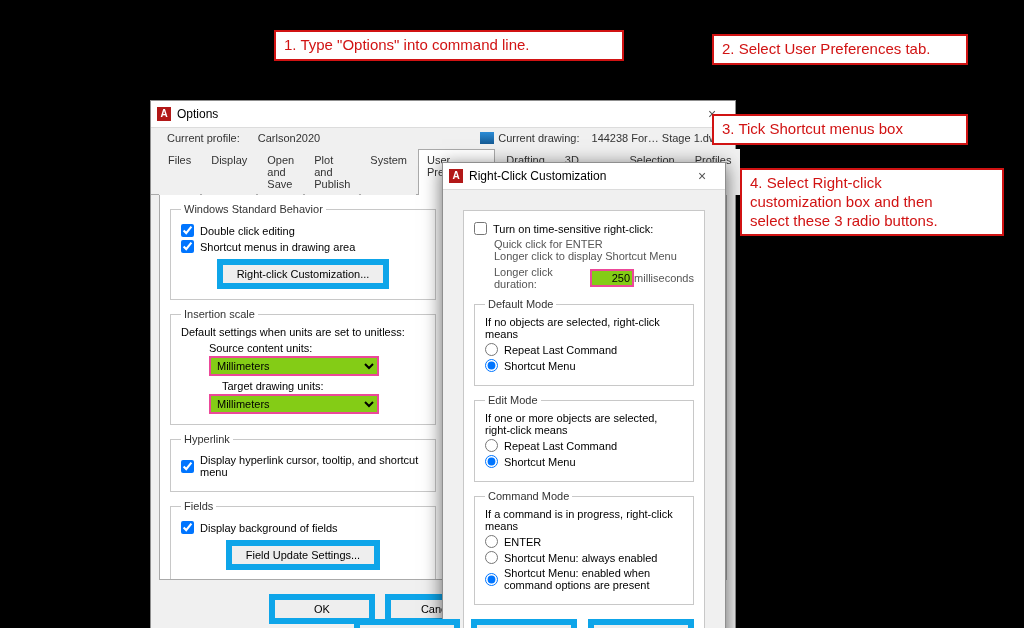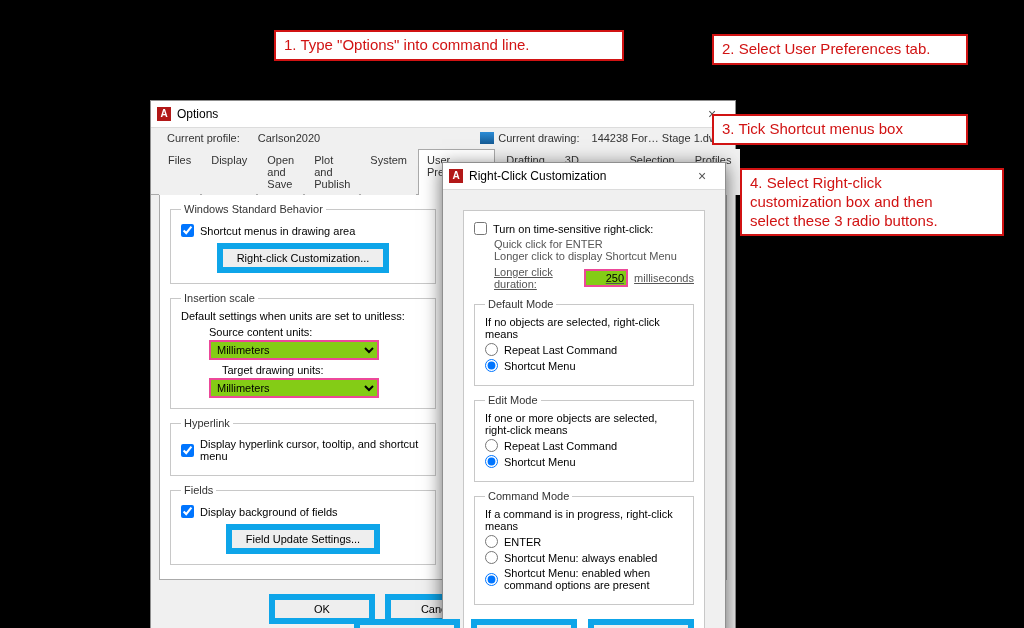--- a/index.html
+++ b/index.html
@@ -115,21 +115,21 @@
 
   
   .subdialog {
     position: absolute;
     background: #f0f0f0;
     border: 1px solid #8f8f8f;
     box-shadow: 0 4px 18px rgba(0,0,0,.6);
   }
   .subdialog .body { background: #fff; margin: 20px; padding: 8px 10px; border: 1px solid #c8c8c8; }
   .subdialog fieldset { margin-bottom: 8px; }
-  .ms-row { display: flex; align-items: center; gap: 6px; margin-top: 4px; text-decoration: underline; }
+  .ms-row { display: flex; align-items: center; margin-top: 4px; }
   .ms-row input { width: 36px; text-align: right; }
 </style>
 </head>
 <body>
 
 <svg class="cad-lines">
   <line class="cyan" x1="0" y1="560" x2="420" y2="430"></line>
   <line class="cyan" x1="0" y1="600" x2="340" y2="628"></line>
   <line class="green" x1="0" y1="270" x2="130" y2="160"></line>
   <line class="green" x1="650" y1="0" x2="900" y2="0"></line>
@@ -172,20 +172,24 @@
     <div class="tab">Selection</div>
     <div class="tab">Profiles</div>
   </div>
 
   <div class="tab-body">
     <div class="left-col">
       <fieldset>
         <legend>Windows Standard Behavior</legend>
         <label class="chk">
           <input type="checkbox" checked="" style="">
+          <span>Double click editing</span>
+        </label>
+        <label class="chk">
+          <input type="checkbox" checked="" style="">
           <span>Shortcut menus in drawing area</span>
         </label>
         <div style="text-align:center; margin-top:6px;">
           <span class="btn">Right-click Customization...</span>
         </div>
       </fieldset>
 
       <fieldset>
         <legend>Insertion scale</legend>
         <div>Default settings when units are set to unitless:</div>

